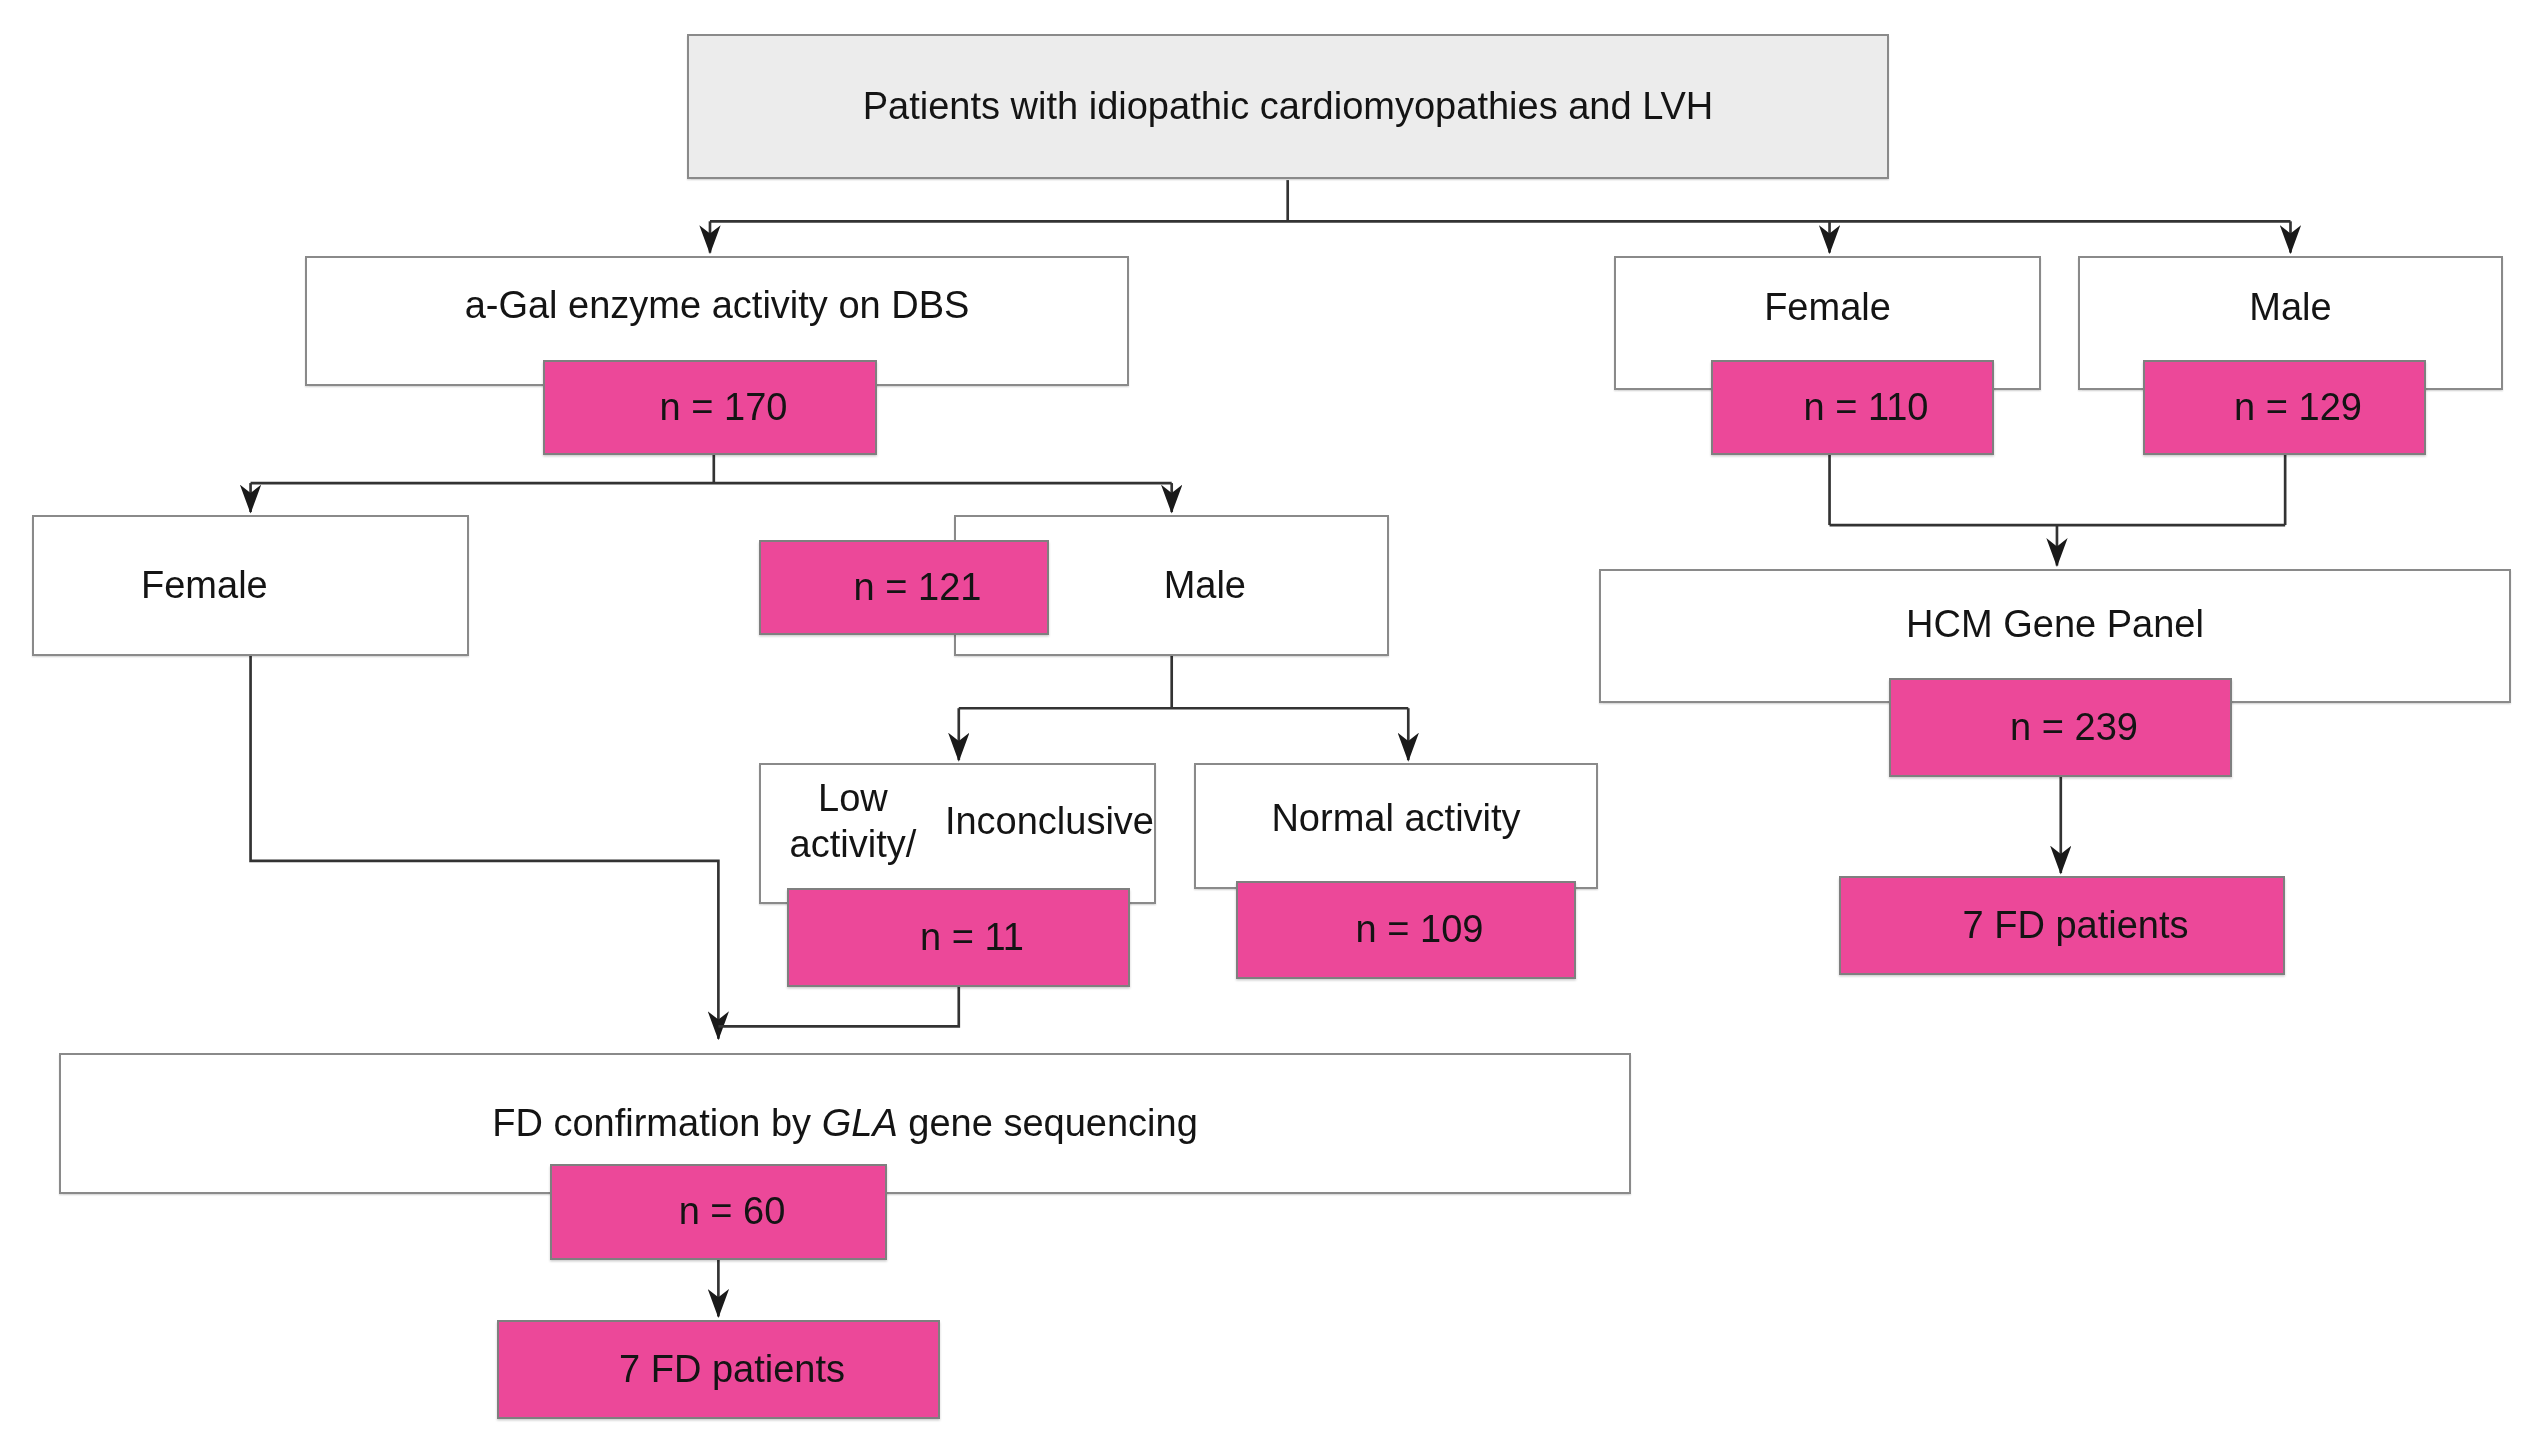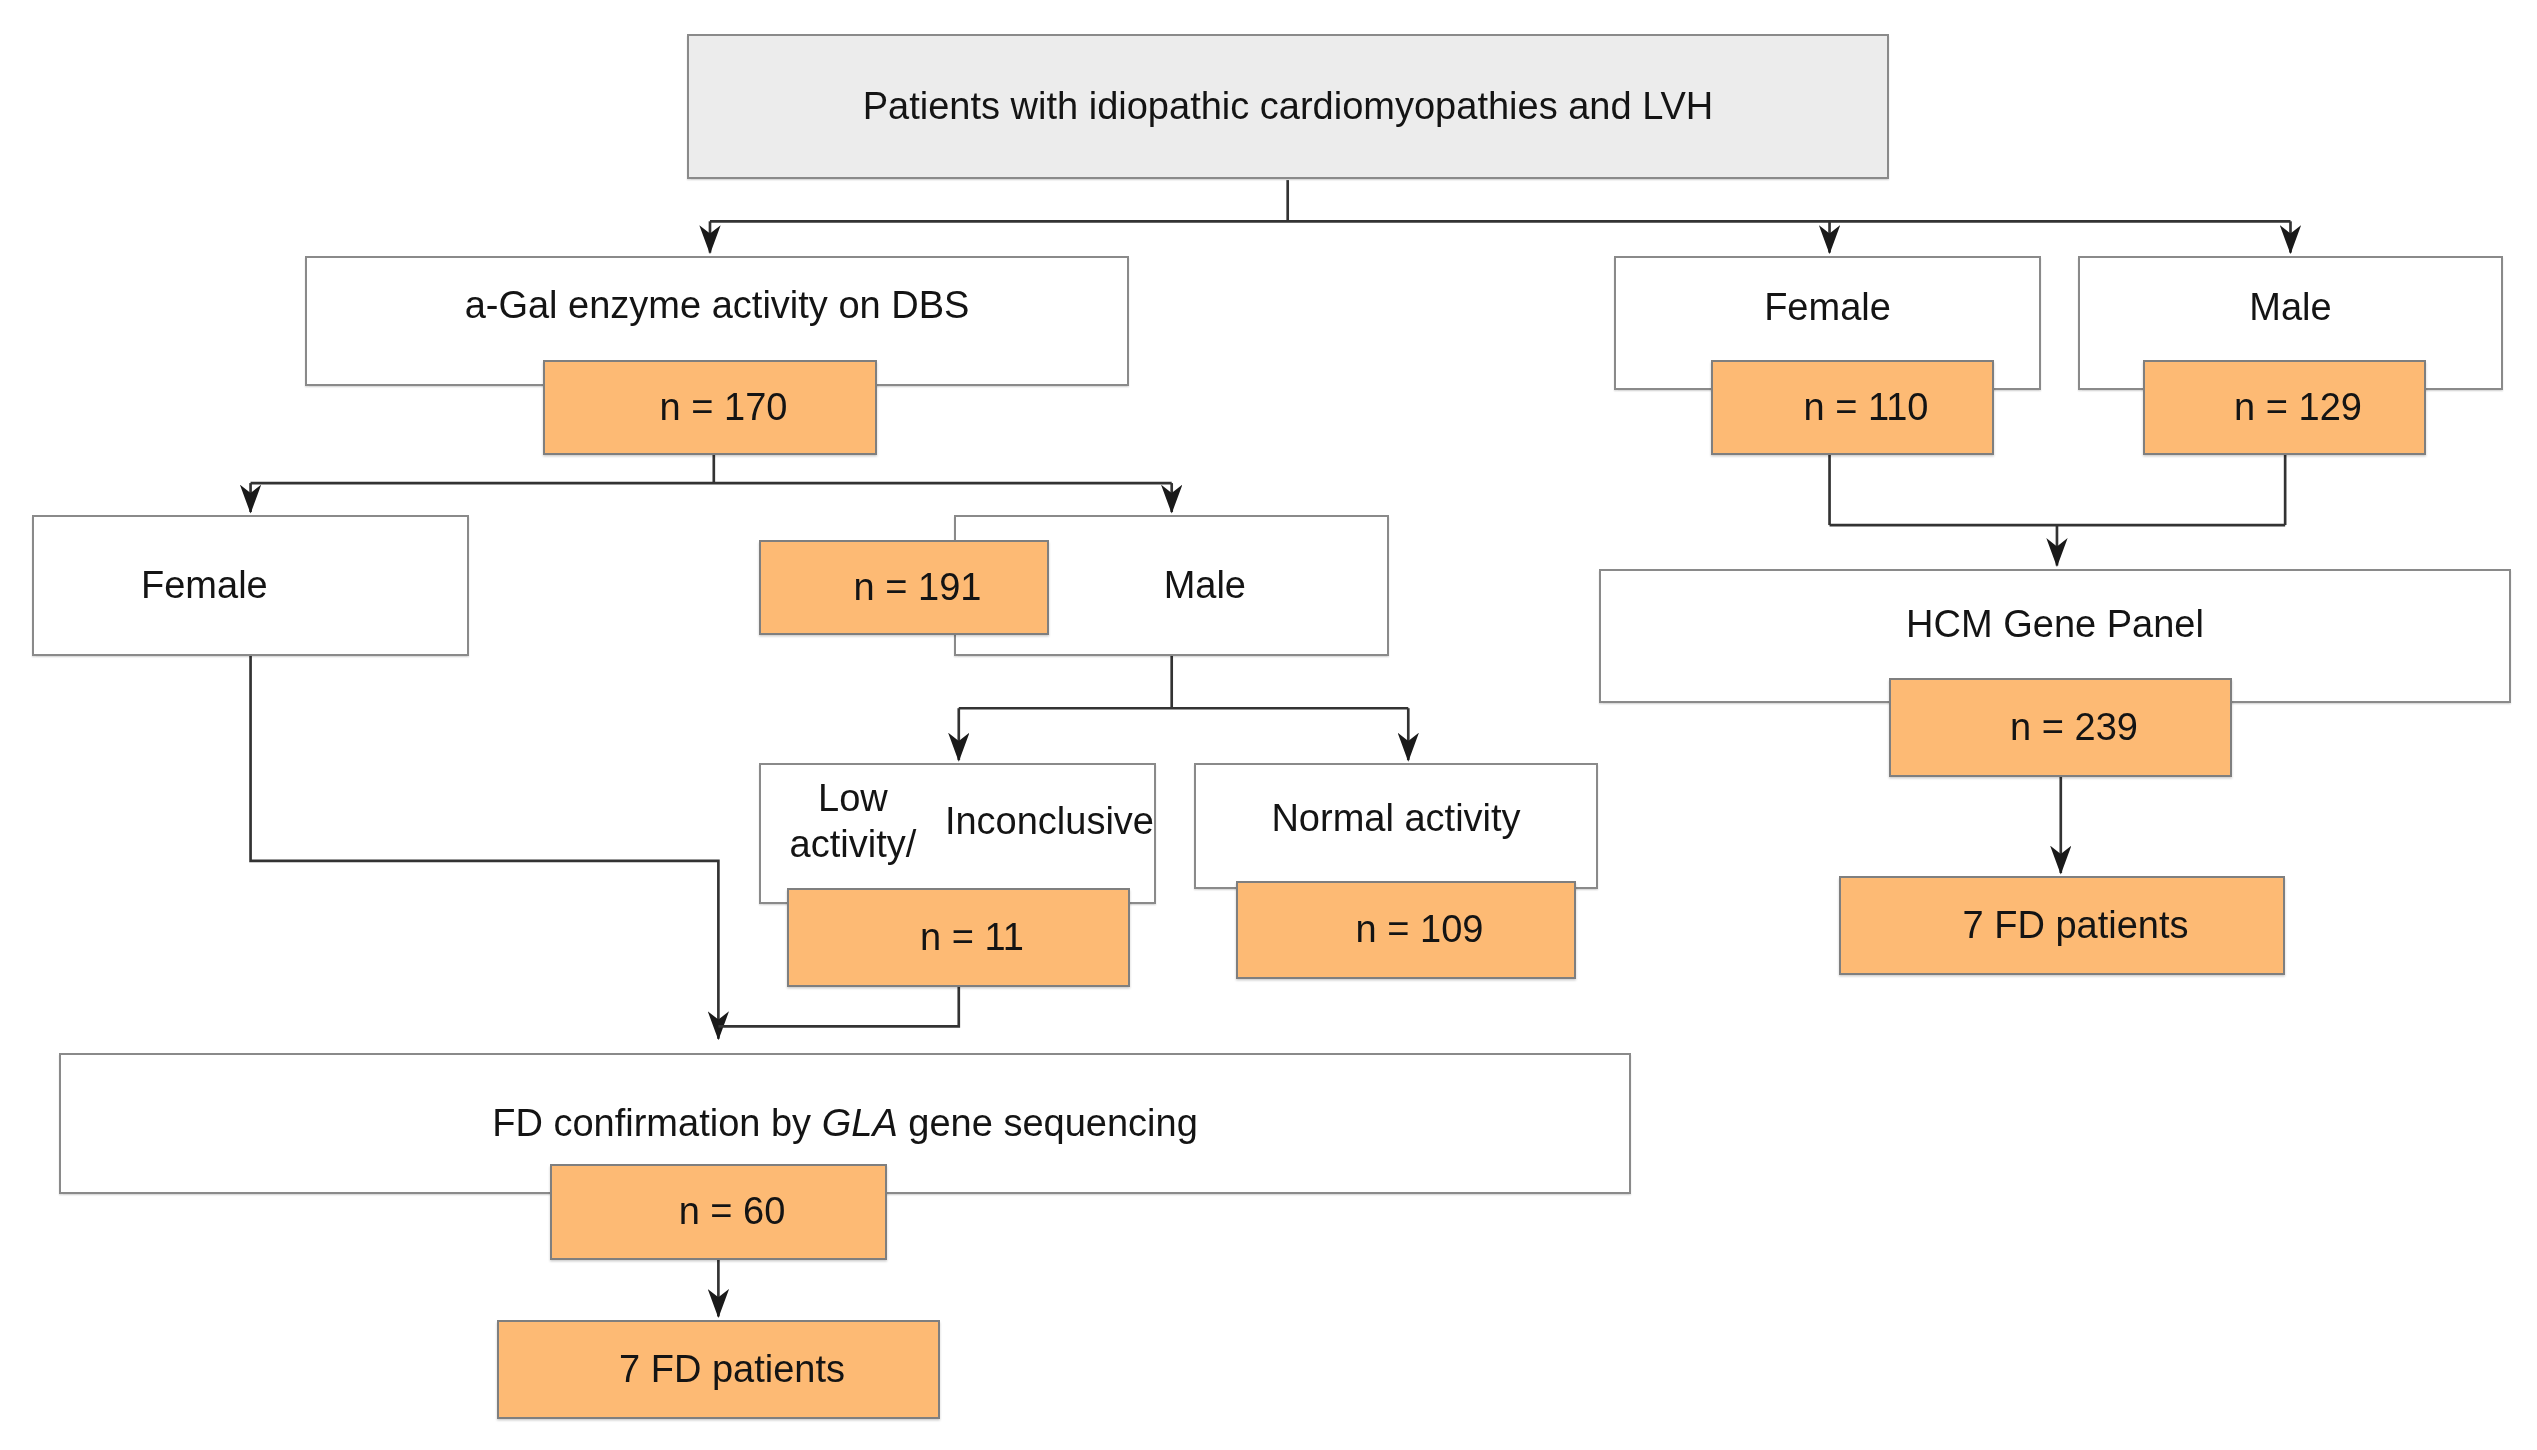--- a/index.html
+++ b/index.html
@@ -37,21 +37,21 @@
   .box {
     background: #ffffff;
     border: 2.3px solid #8a8a8a;
     box-shadow: 0 2.3px 1.5px rgba(0,0,0,0.14);
     z-index: 1;
   }
   .box.filled {
     background: #ececec;
   }
   .nbox {
-    background: #fdba74;
+    background: #ec4899;
     border: 2.3px solid #7f7f7f;
     box-shadow: 0 2.3px 2.3px rgba(0,0,0,0.20);
     z-index: 2;
     padding-left: 27px;
   }
   .gene-italic { font-style: italic; }
 </style>
 </head>
 <body>
 
@@ -118,21 +118,21 @@
   </div>
   <div class="nbox" style="left:2143px; top:360px; width:283px; height:95px;">
     <span>n = 129</span>
   </div>
 
   <div class="box" style="left:32px; top:515px; width:437px; height:141px; justify-content:flex-start; padding-left:107px;">
     <span>Female</span>
   </div>
 
   <div class="nbox" style="left:759px; top:540px; width:290px; height:95px;">
-    <span>n = 191</span>
+    <span>n = 121</span>
   </div>
   <div class="box" style="left:954px; top:515px; width:435px; height:141px; justify-content:flex-end; padding-right:141px;">
     <span>Male</span>
   </div>
 
   <div class="box" style="left:759px; top:763px; width:397px; height:141px; padding-bottom:23px; flex-direction:row;">
     <span>Low activity/</span>
     <span>Inconclusive</span>
   </div>
   <div class="nbox" style="left:787px; top:888px; width:343px; height:99px;">

